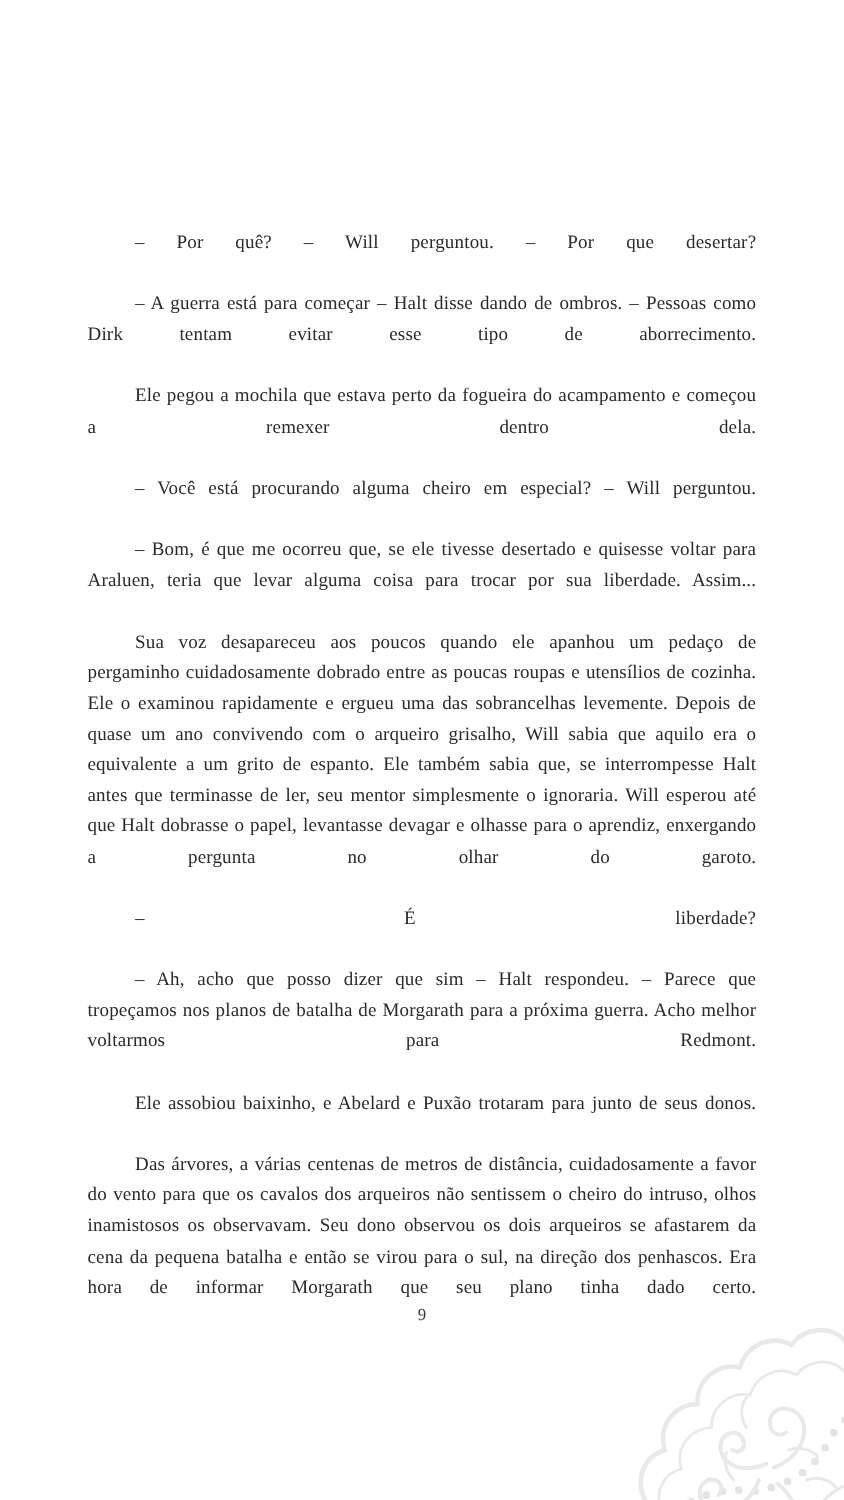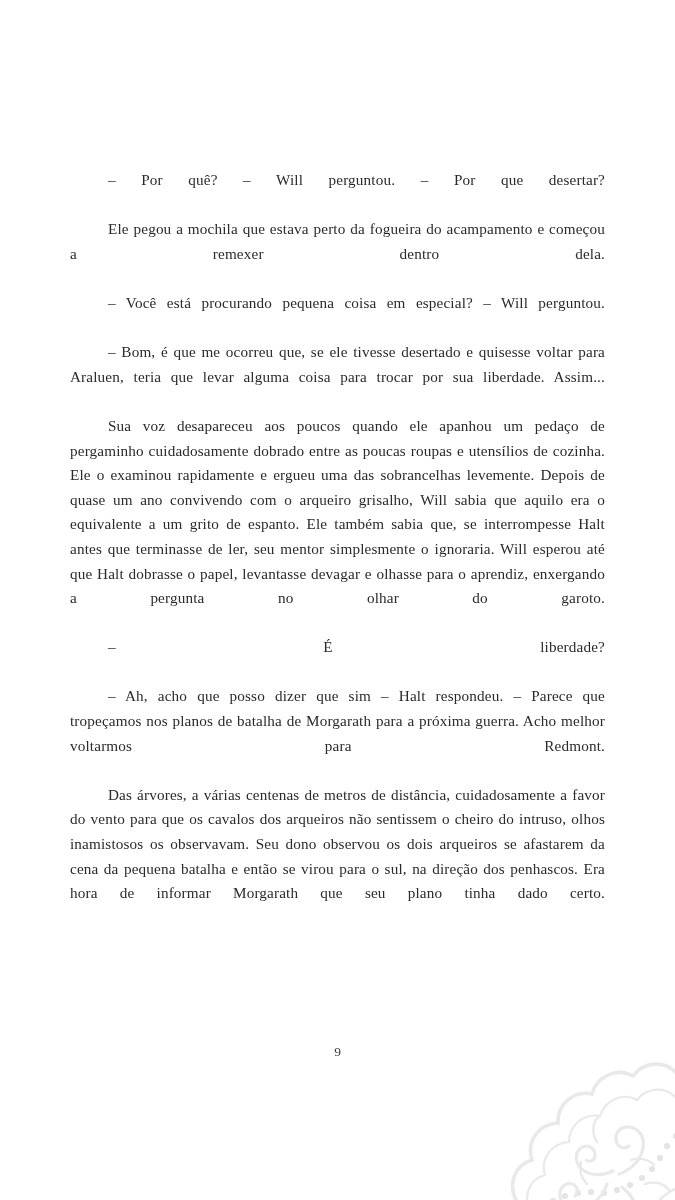--- a/index.html
+++ b/index.html
@@ -32,21 +32,21 @@
     height: 250px;
     pointer-events: none;
     opacity: 1;
   }
   #ornament svg { display: block; width: 100%; height: 100%; }
 
   
   #textblock {
     position: absolute;
     left: 70px;
-    top: 168px;
+    top: 182px;
     width: 535px;
   }
 
   p.para {
     margin: 0;
     text-align: justify;
     text-justify: inter-word;
     font-size: 15.2px;
     line-height: 24.6px;
     color: #2a2a2c;
@@ -76,26 +76,28 @@
     font-family: "Liberation Serif", "DejaVu Serif", serif;
   }
 </style>
 </head>
 <body>
 
 <div id="page">
 
   <div id="textblock">
     <p class="para indent">– Por quê? – Will perguntou. – Por que desertar?</p>
+    <p class="para indent">– A guerra está para começar – Halt disse dando de ombros. – Pessoas como Dirk tentam evitar esse tipo de aborrecimento.</p>
     <p class="para indent">Ele pegou a mochila que estava perto da fogueira do acampamento e começou a remexer dentro dela.</p>
-    <p class="para indent">– Você está procurando pequena coisa em especial? – Will perguntou.</p>
+    <p class="para indent">– Você está procurando alguma cheiro em especial? – Will perguntou.</p>
     <p class="para indent">– Bom, é que me ocorreu que, se ele tivesse desertado e quisesse voltar para Araluen, teria que levar alguma coisa para trocar por sua liberdade. Assim...</p>
     <p class="para indent">Sua voz desapareceu aos poucos quando ele apanhou um pedaço de pergaminho cuidadosamente dobrado entre as poucas roupas e utensílios de cozinha. Ele o examinou rapidamente e ergueu uma das sobrancelhas levemente. Depois de quase um ano convivendo com o arqueiro grisalho, Will sabia que aquilo era o equivalente a um grito de espanto. Ele também sabia que, se interrompesse Halt antes que terminasse de ler, seu mentor simplesmente o ignoraria. Will esperou até que Halt dobrasse o papel, levantasse devagar e olhasse para o aprendiz, enxergando a pergunta no olhar do garoto.</p>
     <p class="para indent">– É liberdade?</p>
     <p class="para indent">– Ah, acho que posso dizer que sim – Halt respondeu. – Parece que tropeçamos nos planos de batalha de Morgarath para a próxima guerra. Acho melhor voltarmos para Redmont.</p>
+    <p class="para indent">Ele assobiou baixinho, e Abelard e Puxão trotaram para junto de seus donos.</p>
     <p class="para indent">Das árvores, a várias centenas de metros de distância, cuidadosamente a favor do vento para que os cavalos dos arqueiros não sentissem o cheiro do intruso, olhos inamistosos os observavam. Seu dono  observou os dois arqueiros se afastarem da cena da pequena batalha e então se virou para o sul, na direção dos penhascos. Era hora de informar Morgarath que seu plano tinha dado certo.</p>
   </div>
 
   <div id="folio">9</div>
 
   <div id="ornament">
     <svg viewBox="0 0 250 250" xmlns="http://www.w3.org/2000/svg" aria-hidden="true">
       <defs>
         <clipPath id="quad">
           <rect x="0" y="0" width="250" height="250"></rect>

